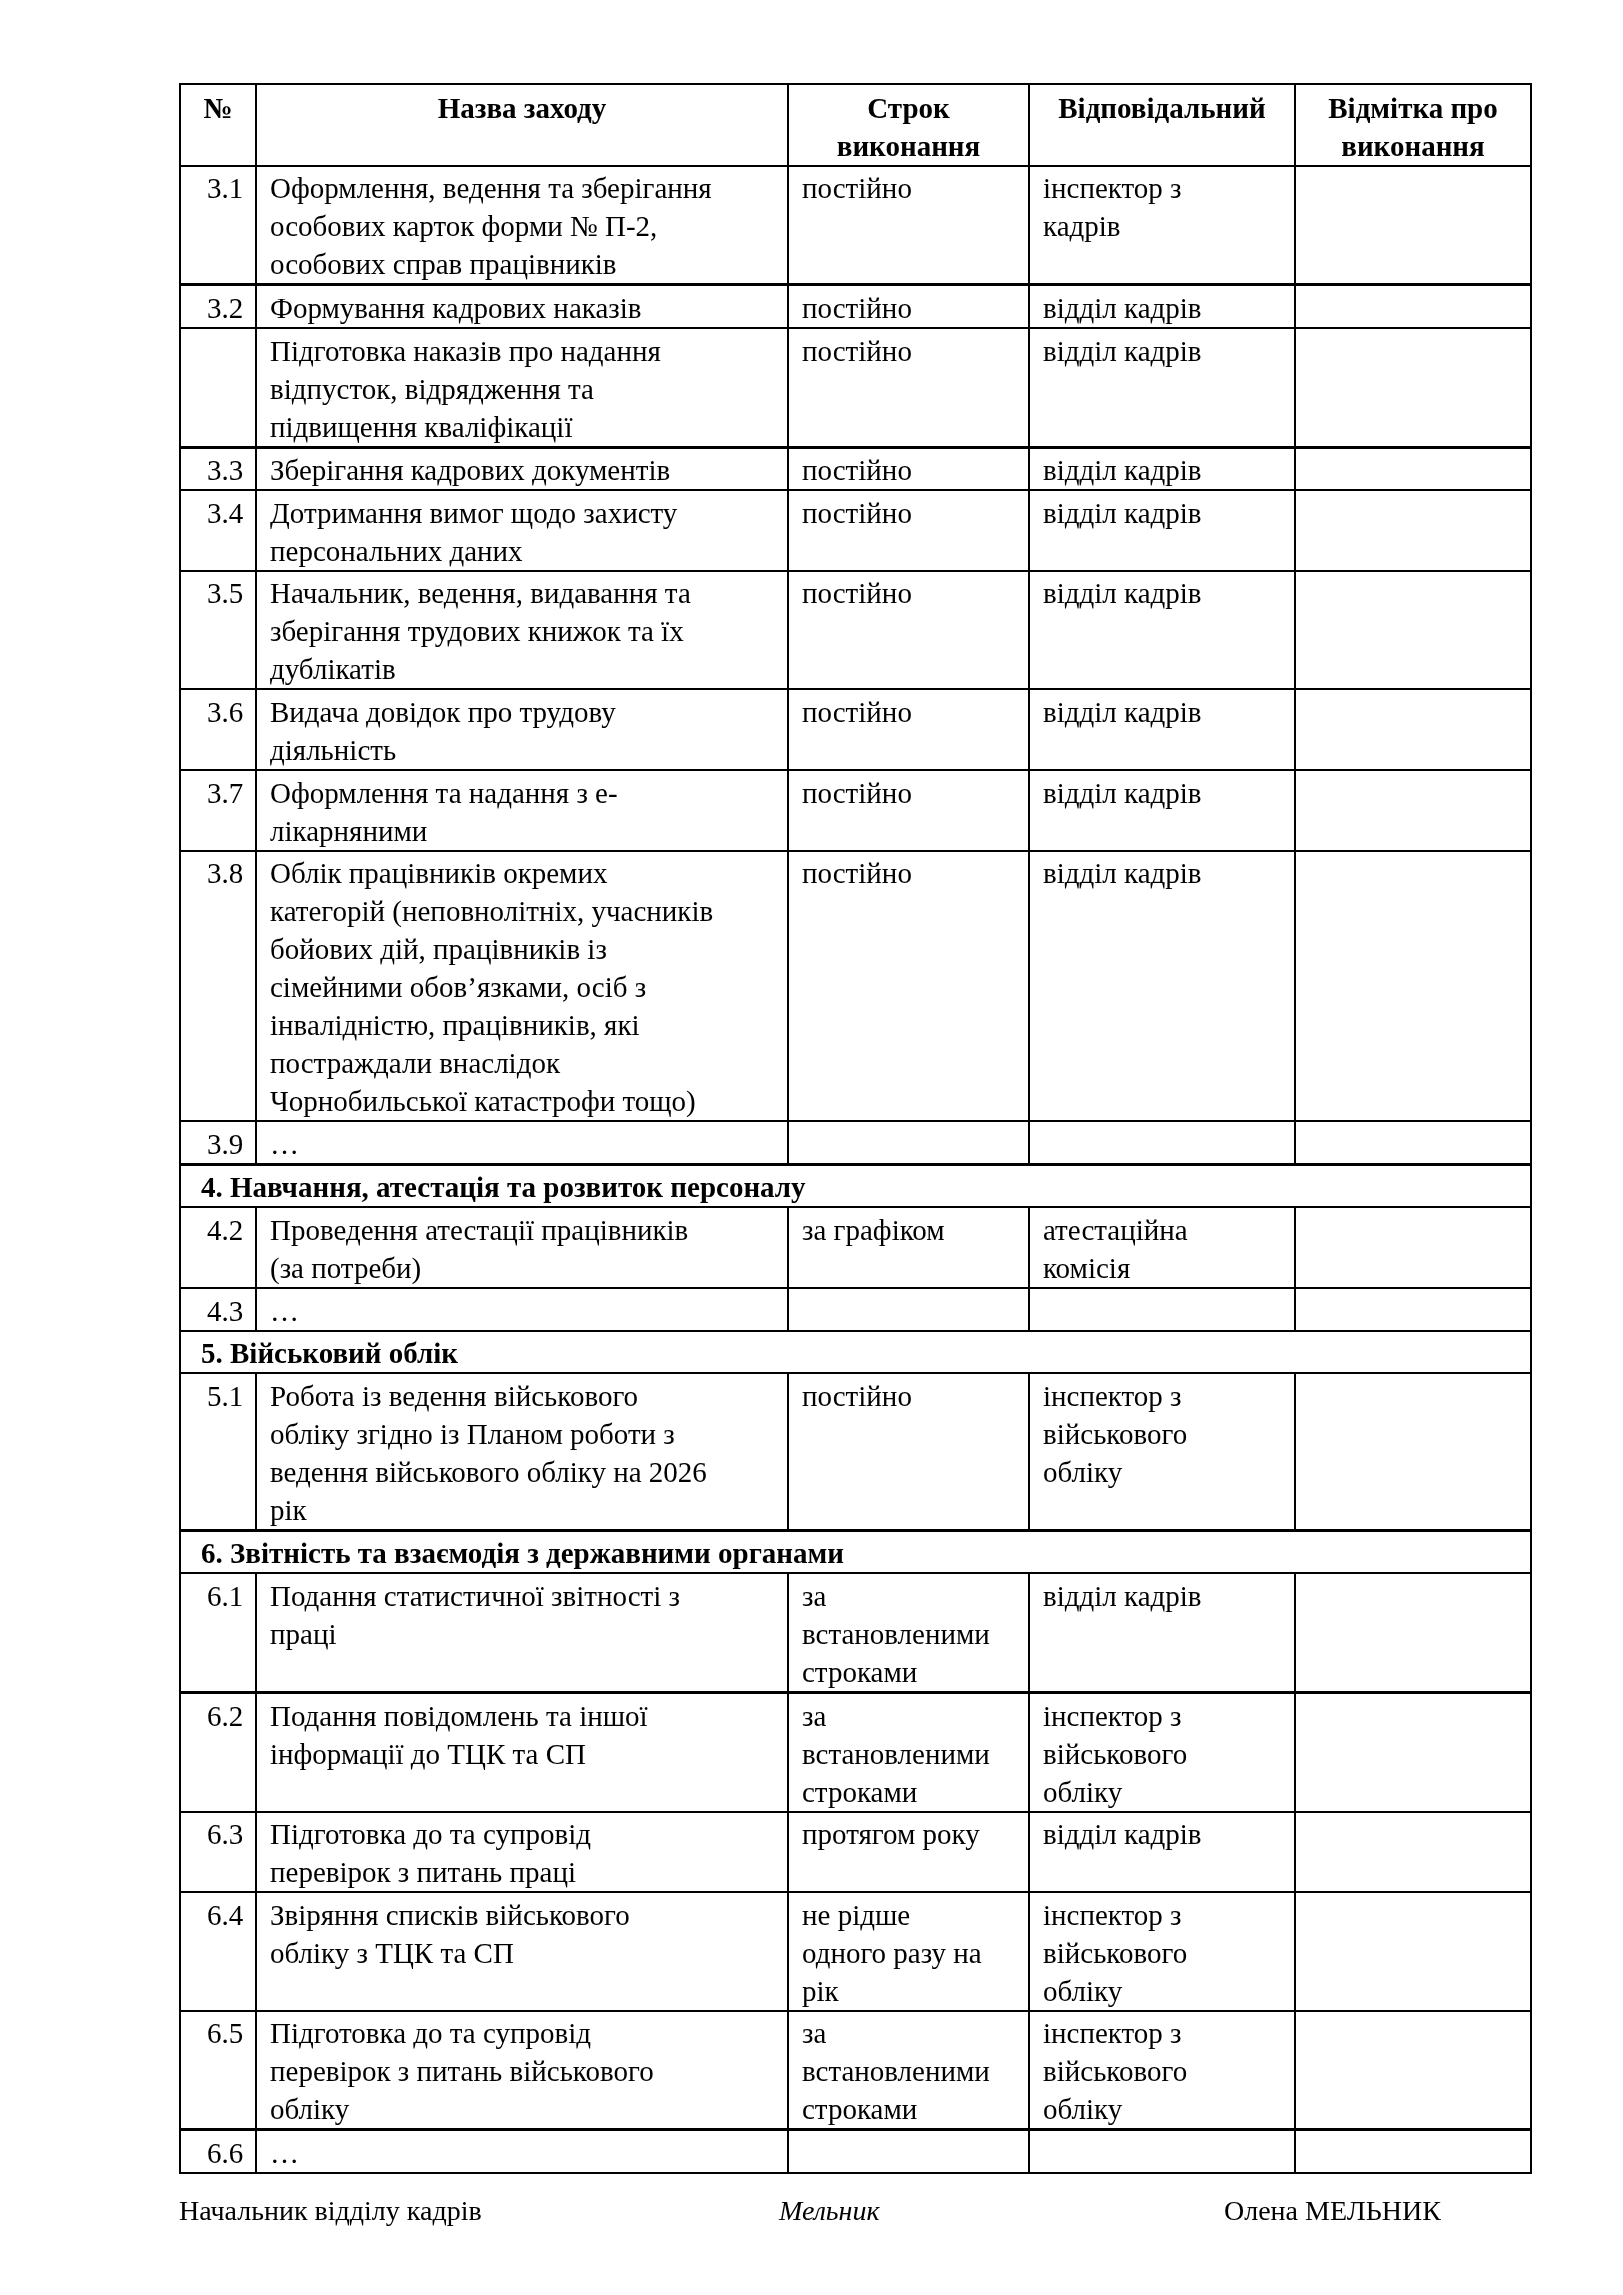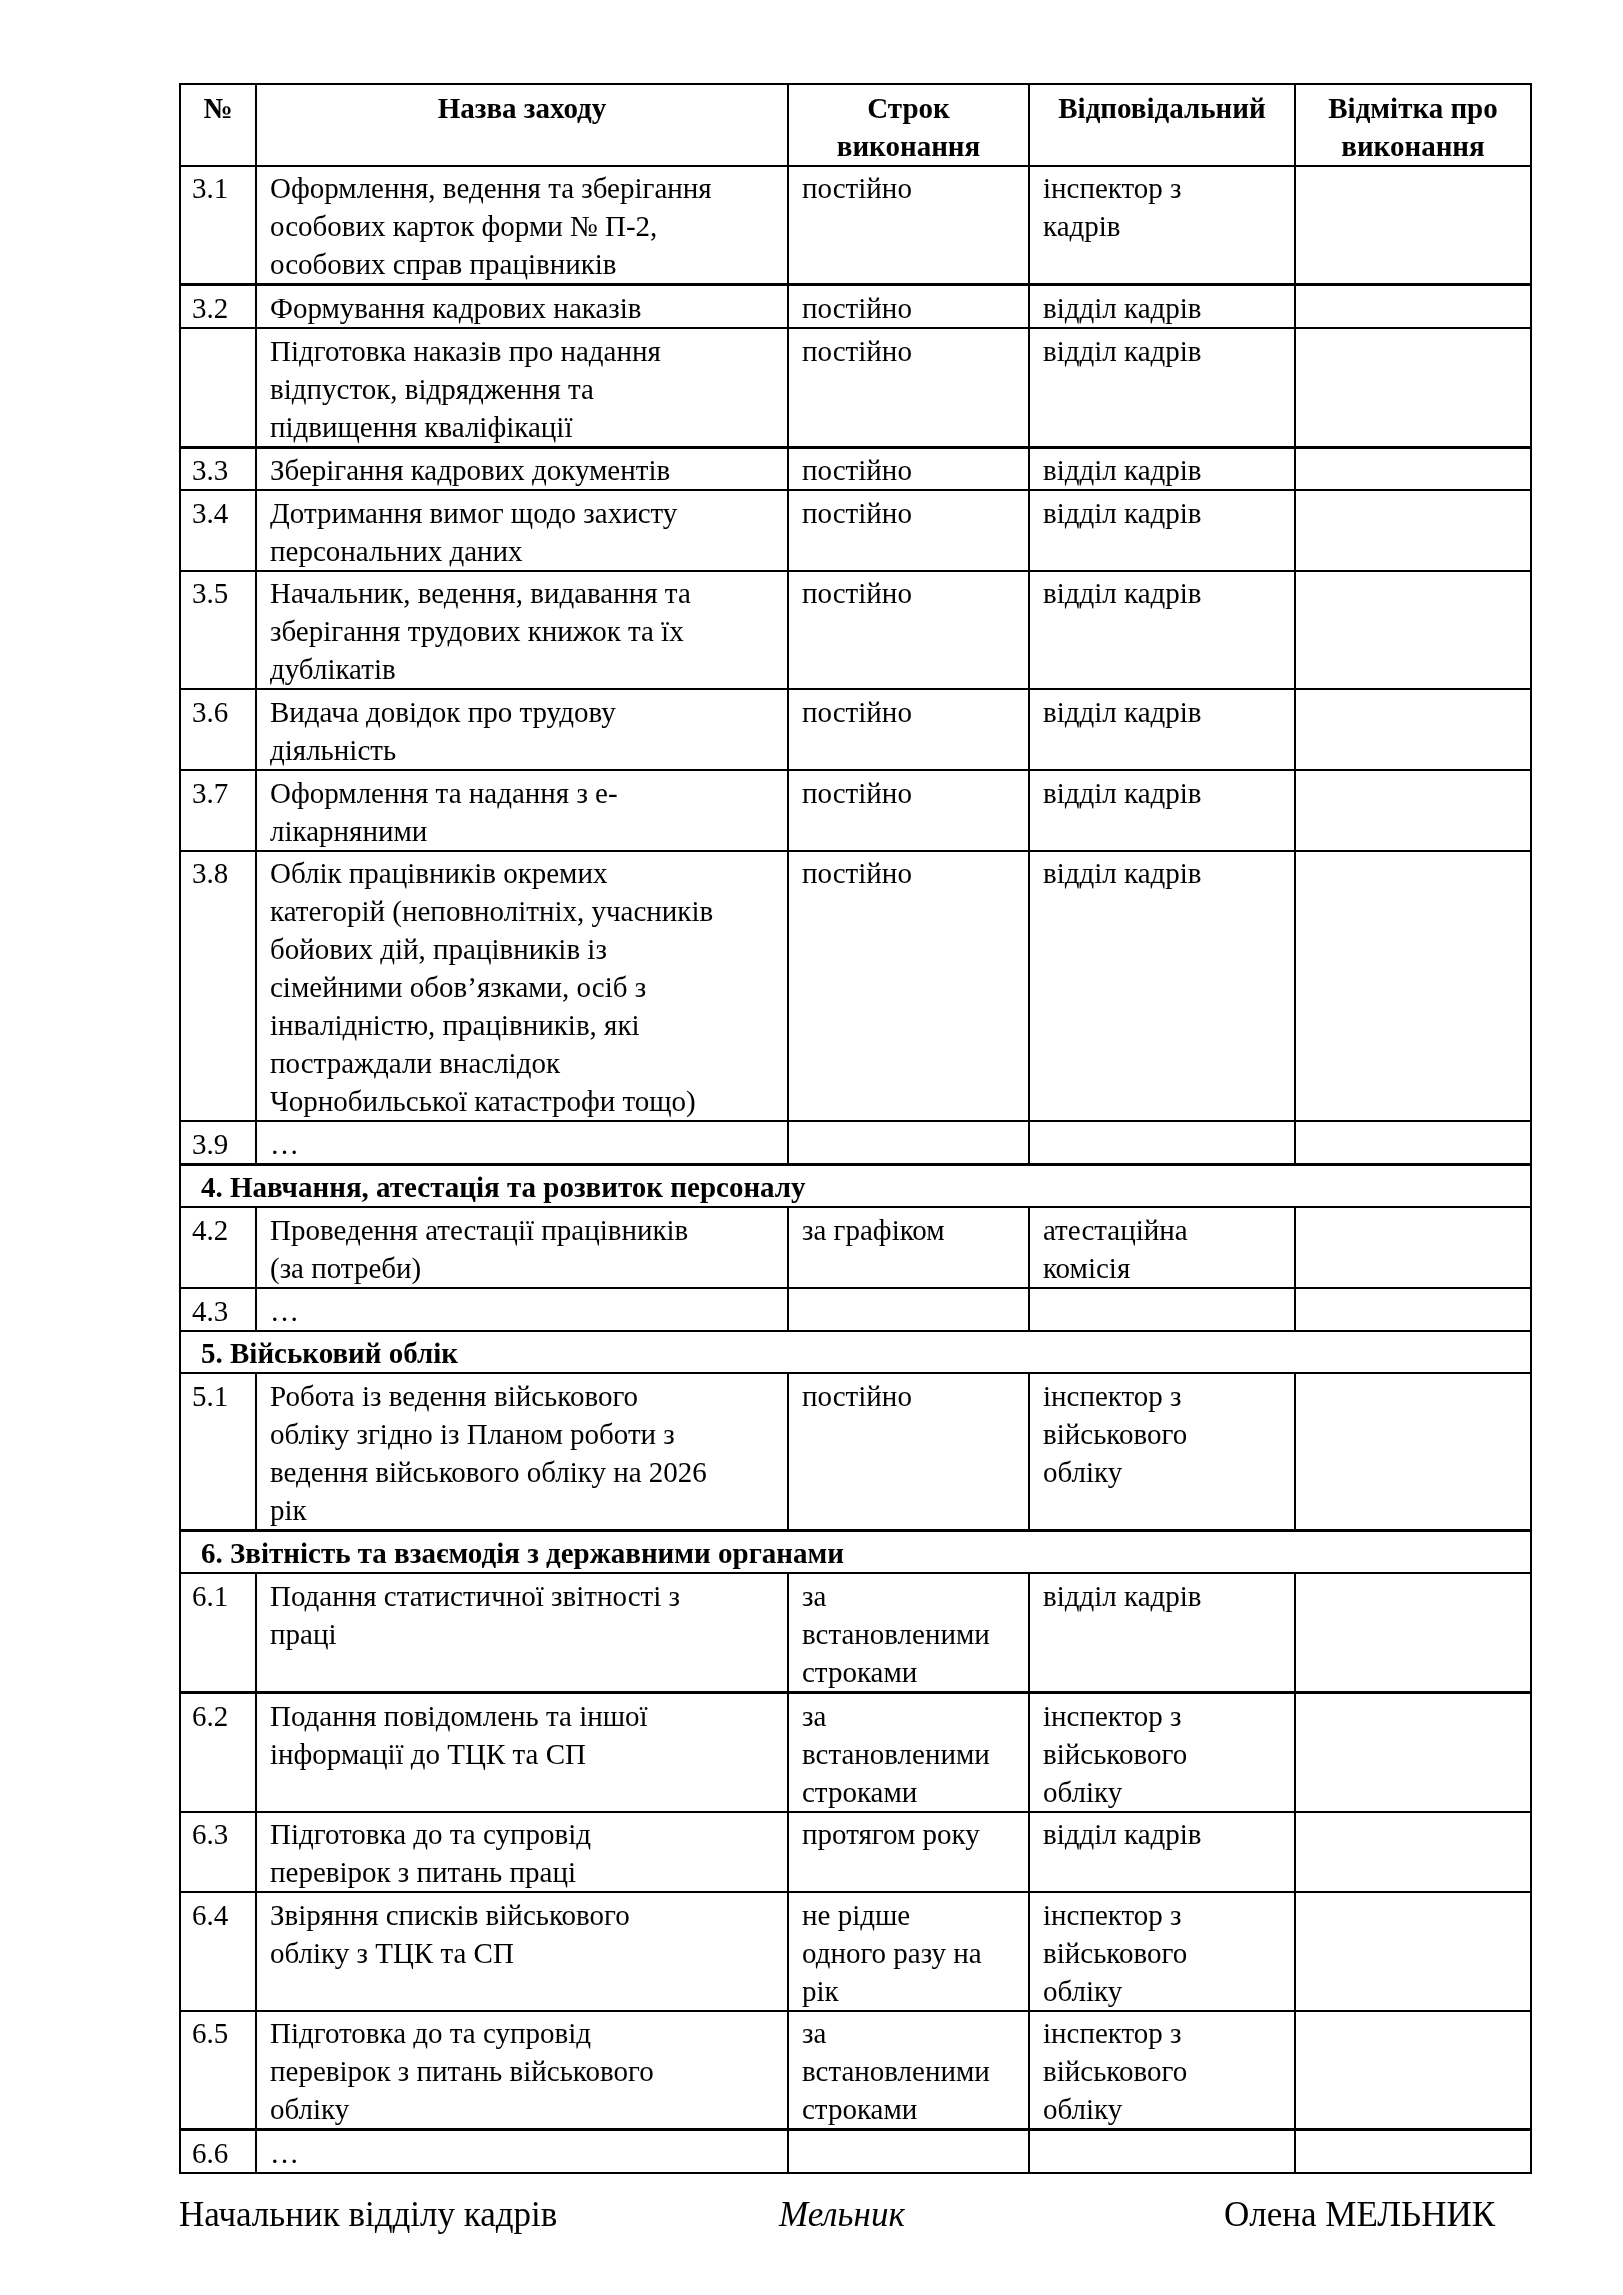--- a/index.html
+++ b/index.html
@@ -2,25 +2,25 @@
 <html style="font-size:10.5px"><head>
 <meta charset="utf-8">
 <style>
   html, body { margin: 0; padding: 0; background: #ffffff; }
   body { width: 1623px; height: 2295px; position: relative; font-family: "Liberation Serif", "DejaVu Serif", serif; color: #000; }
   .page { position: absolute; left: 179px; top: 83px; width: 1350px; }
   table { border-collapse: collapse; width: 1350px; table-layout: fixed; font-size: 29px; line-height: 38px; }
   td, th { border: 2px solid #000; vertical-align: top; padding: 2.6px 13px 0 13px; font-weight: normal; text-align: left; }
   th { font-weight: bold; text-align: center; padding-top: 3.9px; }
   col.c1 { width: 76px; } col.c2 { width: 532px; } col.c3 { width: 241px; } col.c4 { width: 266px; } col.c5 { width: 236px; }
-  td.num { padding-left: 11px; padding-right: 3.9px; }
+  td.num { padding-left: 26px; padding-right: 3.9px; }
   tr.section td { font-weight: bold; padding-left: 20px; }
   tr.thick-top td { border-top-width: 3.3px; }
   .line { display: block; }
-  .signature { position: absolute; top: 2195px; left: 179px; width: 1350px; height: 46px; font-size: 35px; }
+  .signature { position: absolute; top: 2195px; left: 179px; width: 1350px; height: 46px; font-size: 28px; }
   .sig-title { position: absolute; left: 0; }
   .sig-sign { position: absolute; left: 600px; font-style: italic; }
   .sig-name { position: absolute; left: 1045px; }
 </style>
 </head>
 <body>
 
 <div class="page">
   <table>
     <colgroup>

